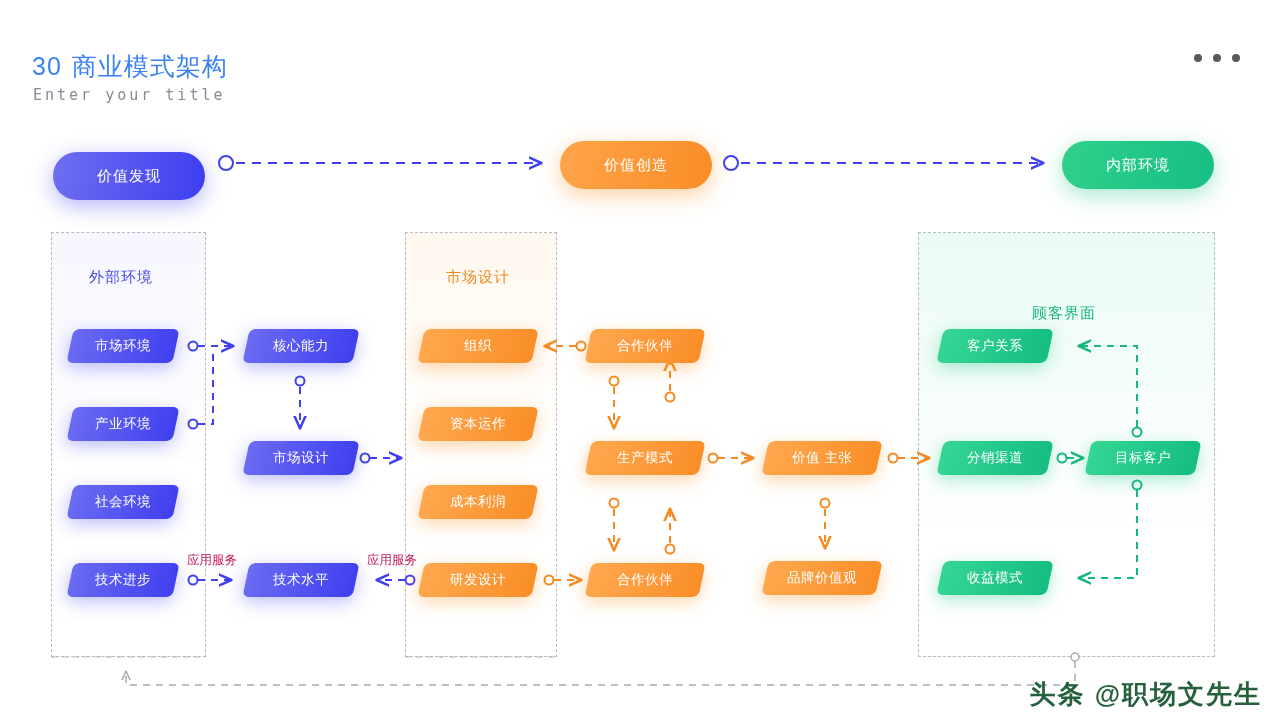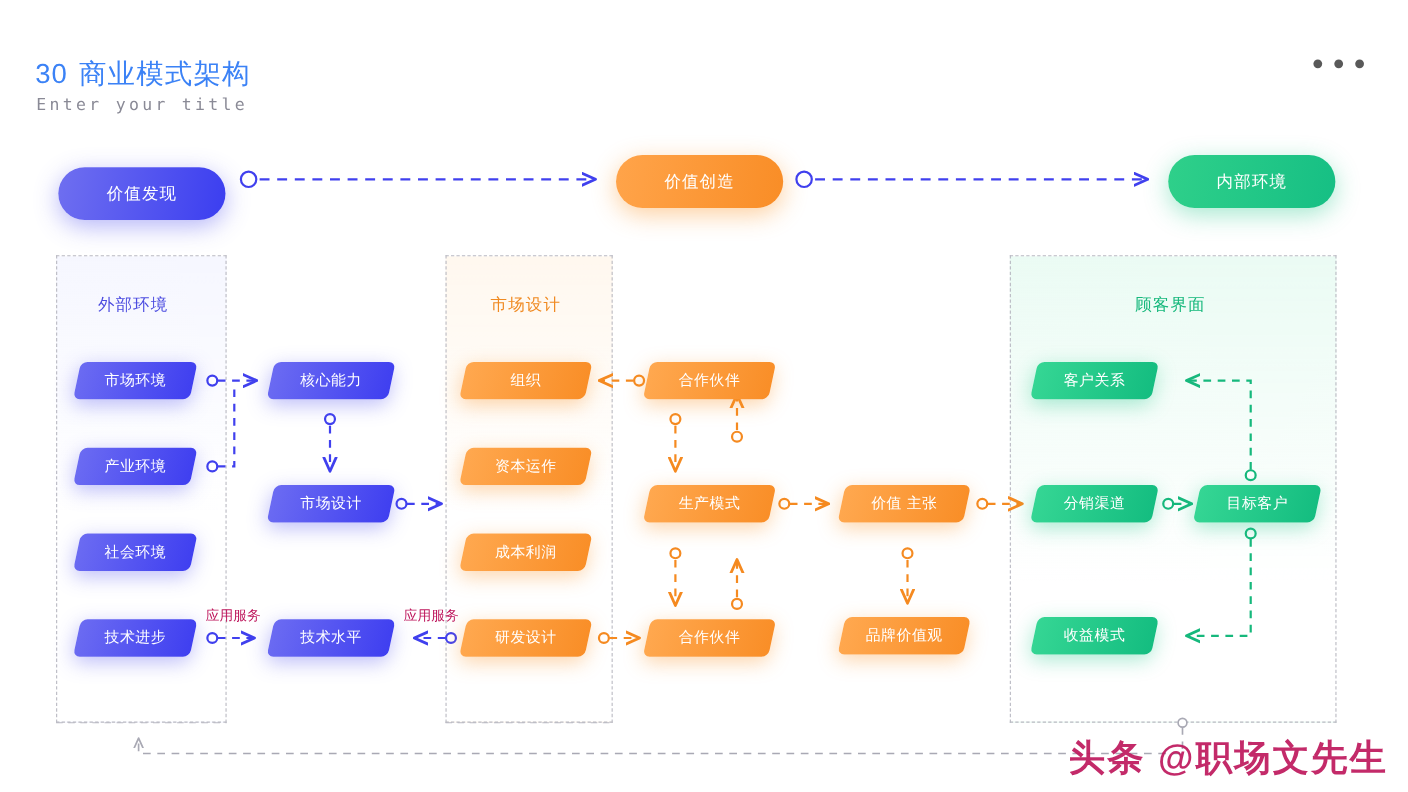--- a/index.html
+++ b/index.html
@@ -45,21 +45,21 @@
   }
   .frame.f-mid   { background:linear-gradient(180deg,rgba(255,243,228,.6) 0%,rgba(255,255,255,0) 55%); }
   .frame.f-right { background:linear-gradient(180deg,rgba(228,250,240,.75) 0%,rgba(255,255,255,0) 70%); }
   .frame-title {
     position:absolute; font-size:15px; letter-spacing:1px; white-space:nowrap;
     transform:translateX(-50%);
     text-align:right;
   }
   .t-blue  { color:#4b4be0; }
   .t-orange{ color:#f08a22; }
-  .t-green { color:#16b87c; }
+  .t-green { color:#16b87c;margin-top:36px; }
 
   
   .node {
     position:absolute; height:34px; border-radius:6px;
     display:flex; align-items:center; justify-content:center;
     color:#fff; font-size:13.5px; letter-spacing:.5px; white-space:nowrap;
     transform:skewX(-12deg);
   }
   .node > span { display:block; transform:skewX(12deg); }
   .n-blue   { background:linear-gradient(95deg,#6b6bf2 0%,#3f3ff0 100%);
@@ -74,21 +74,21 @@
 
   
   .edge-label {
     position:absolute; font-size:12.5px; color:#be185d; white-space:nowrap;
     transform:translateX(-50%);
   }
 
   
   .watermark {
     position:absolute; right:18px; bottom:8px;
-    font-size:33px; font-weight:bold; color:#be185d; white-space:nowrap;
+    font-size:26px; font-weight:bold; color:#14532d; white-space:nowrap;
     letter-spacing:2px; opacity:.92;
   }
 </style>
 </head>
 <body>
 
 <div id="stage">
 
   <div class="page-title">
     <span class="num">30</span><span>商业模式架构</span>

